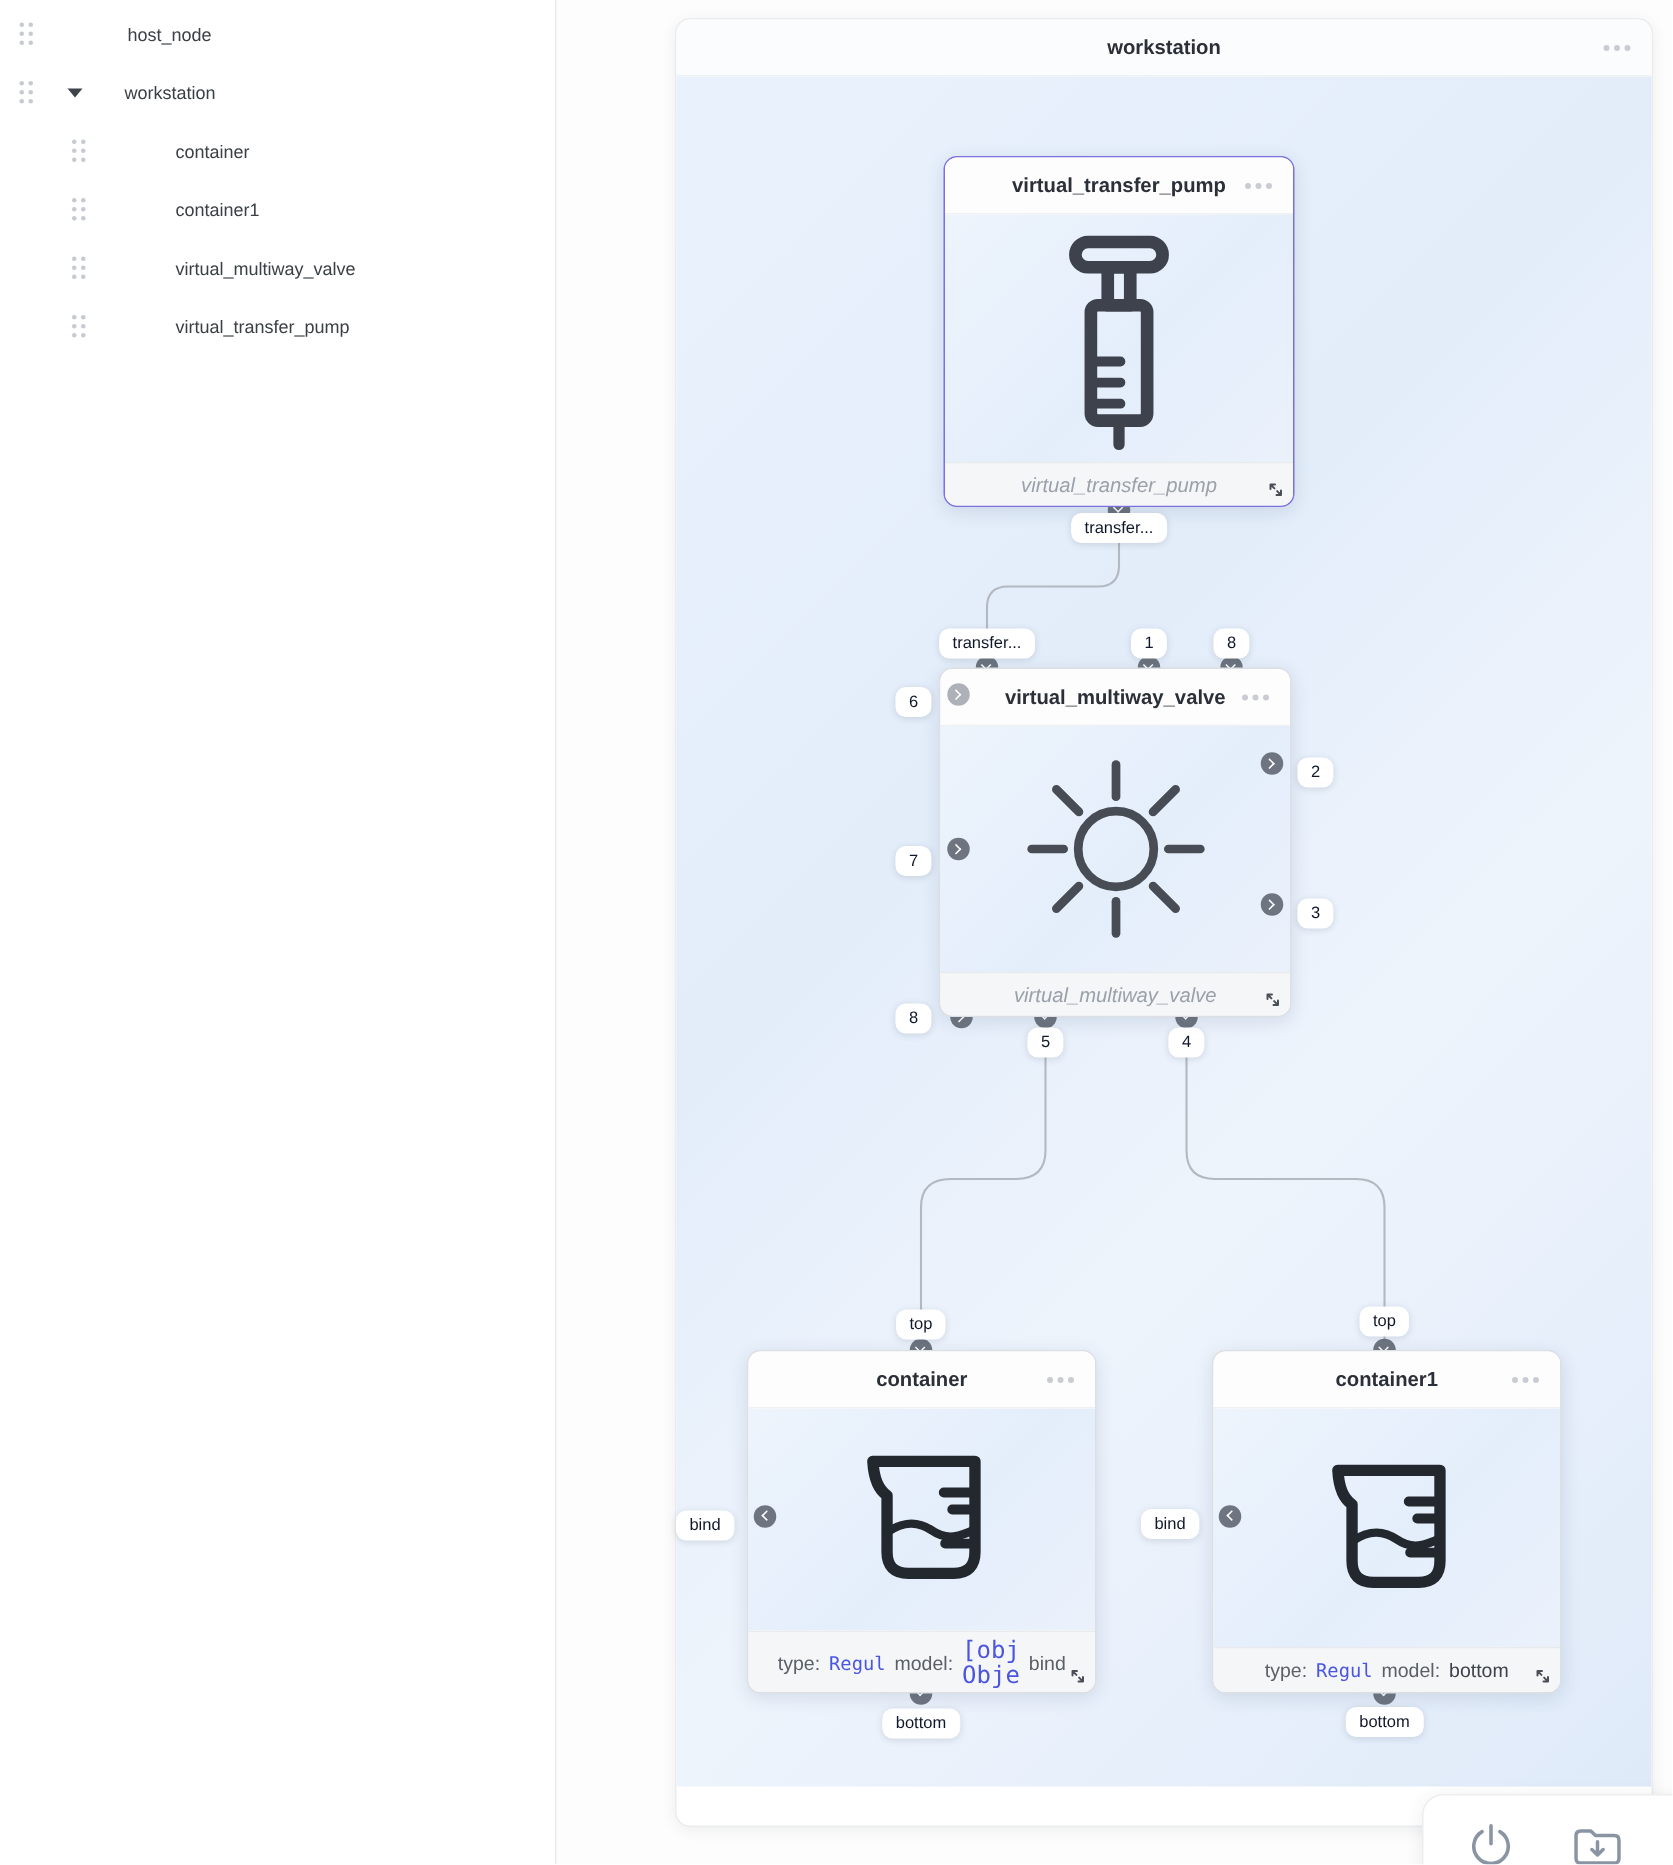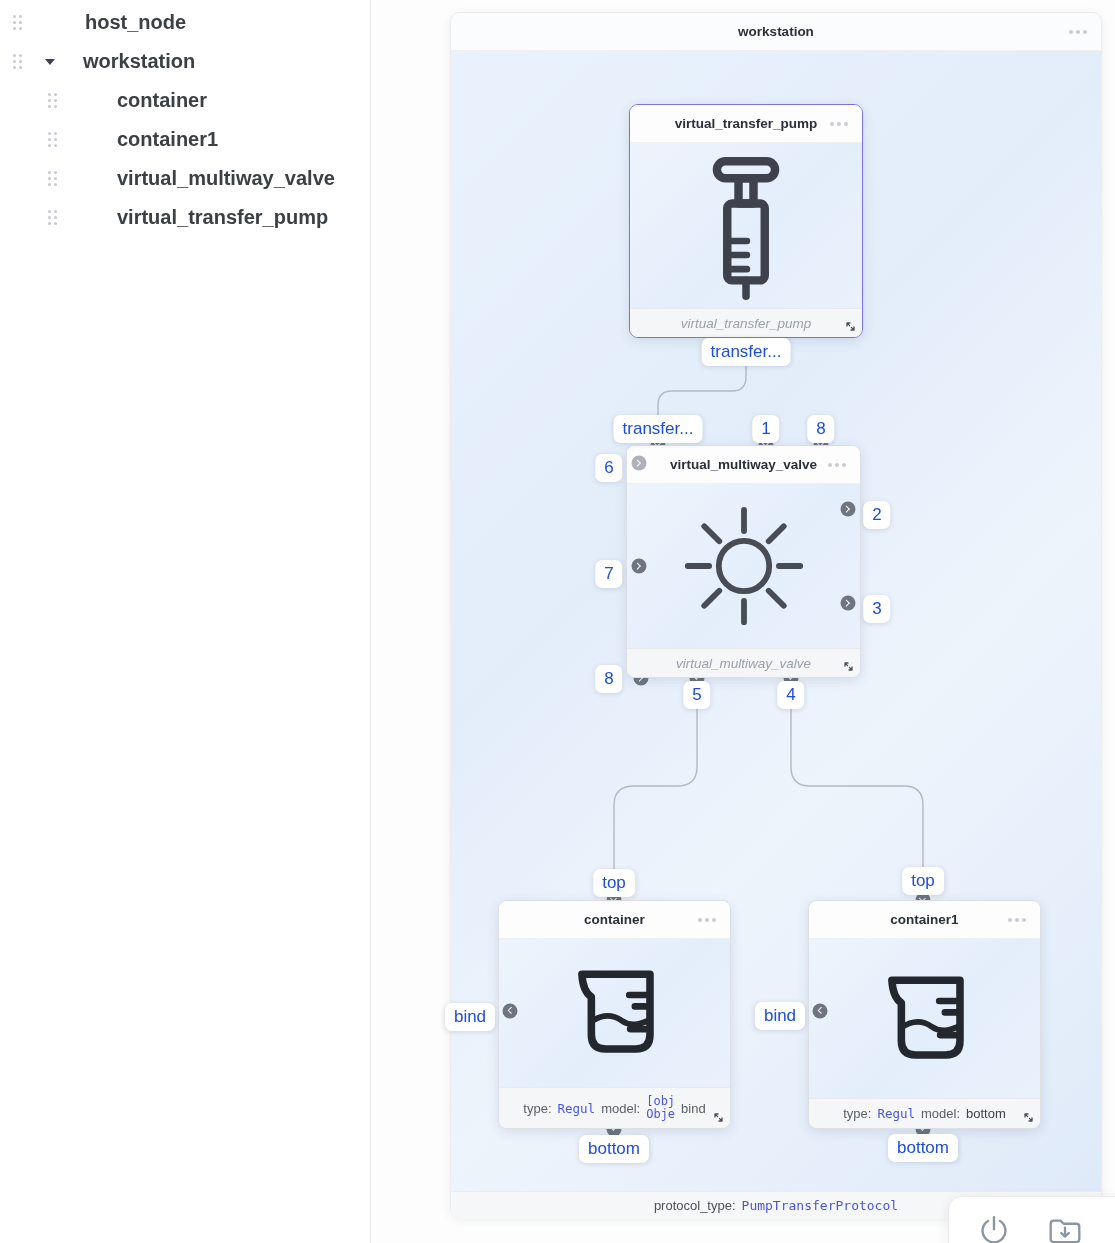--- a/index.html
+++ b/index.html
@@ -3,21 +3,21 @@
 <meta charset="utf-8">
 <style>
   * { margin:0; padding:0; box-sizing:border-box; }
   html,body { width:1115px; height:1243px; }
   body { font-family:"Liberation Sans", sans-serif; background:#fff; overflow:hidden; }
   #app { position:relative; width:1115px; height:1243px; overflow:hidden; background:#fdfdfd; }
 
   
   .sidebar { position:absolute; left:0; top:0; width:371px; height:1243px; background:#fff; border-right:1px solid #e9e9eb; }
   .tree-row { position:relative; height:39px; display:flex; align-items:center; cursor:pointer; }
-  .tree-row .label { font-size:20px; color:#3b4045;font-weight:bold; }
+  .tree-row .label { font-size:12px; color:#3b4045; }
   .drag-handle { display:grid; grid-template-columns:repeat(2,3px); grid-template-rows:repeat(3,3px); gap:3px; }
   .drag-handle i { width:3px; height:3px; border-radius:50%; background:#c6cad2; }
   .caret-down { width:0; height:0; border-left:5px solid transparent; border-right:5px solid transparent; border-top:6px solid #3f444b; }
   .row-root .drag-handle { margin-left:13px; }
   .row-root .label { margin-left:63px; }
   .row-ws .drag-handle { margin-left:13px; }
   .row-ws .caret-down { margin-left:23px; }
   .row-ws .label { margin-left:28px; }
   .row-child .drag-handle { margin-left:48px; }
   .row-child .label { margin-left:60px; }
@@ -39,33 +39,33 @@
   
   .node { position:absolute; display:flex; flex-direction:column; background:#fff; border:1px solid #dcdfe4; border-radius:9px; box-shadow:0 3px 12px rgba(60,80,110,.14); z-index:2; }
   .node.selected { border:1.6px solid #7b70dd; }
   .node-header { position:relative; height:38px; flex:0 0 auto; background:#fdfdfe; border-bottom:1px solid #eef0f2; border-radius:8px 8px 0 0; display:flex; align-items:center; justify-content:center; }
   .node-title { font-size:13.5px; font-weight:700; color:#2a2f38; }
   .node-body { flex:1 1 auto; display:flex; align-items:center; justify-content:center; background:linear-gradient(135deg,#edf4fc 0%,#e4eefb 55%,#eaf1fb 100%); }
   .node-footer { position:relative; flex:0 0 auto; background:#f5f6f7; border-top:1px solid #e9eaec; border-radius:0 0 8px 8px; display:flex; align-items:center; justify-content:center; font-size:13.5px; }
   .node-footer.label-only { height:29px; font-style:italic; color:#9aa1ab; }
   .fields { height:41px; gap:6px; font-size:13px; color:#596068; white-space:nowrap; overflow:hidden; }
   .fields .code { font-size:12.5px; }
-  .fields .two-line { line-height:1.08; font-size:12px; text-align:right; }
+  .fields .two-line { line-height:1.08; font-size:16px; text-align:right; }
   .resize-handle { position:absolute; right:5px; bottom:4px; cursor:nwse-resize; }
 
   
   .pdot { position:absolute; width:15px; height:15px; border-radius:50%; background:#6e7580; transform:translate(-50%,-50%); display:flex; align-items:center; justify-content:center; }
   .pdot.under { z-index:1; }
   .pdot.over { z-index:3; }
   .pdot.faded { opacity:.55; }
   .chev { width:4.5px; height:4.5px; border-right:1.6px solid #fff; border-top:1.6px solid #fff; }
   .chev.right { transform:rotate(45deg) translate(-1px,1px); }
   .chev.left { transform:rotate(-135deg) translate(-1px,1px); }
   .chev.down { transform:rotate(135deg) translate(-1px,1px); }
-  .pill { position:absolute; transform:translate(-50%,-50%); background:#fff; border-radius:7px; padding:4px 9px; font-size:17px; color:#1d4ed8; box-shadow:0 1px 5px rgba(50,60,80,.16); z-index:4; white-space:nowrap; }
+  .pill { position:absolute; transform:translate(-50%,-50%); background:#fff; border-radius:7px; padding:4px 9px; font-size:11px; color:#0f172a; box-shadow:0 1px 5px rgba(50,60,80,.16); z-index:4; white-space:nowrap; }
 
   
   .float-toolbar { position:absolute; left:948px; top:1196px; width:250px; height:80px; background:#fff; border:1px solid #ededee; border-radius:14px; box-shadow:0 2px 12px rgba(40,50,70,.09); display:flex; align-items:flex-start; padding:16px 0 0 28px; gap:36px; z-index:5; }
   .tool-btn { cursor:pointer; }
 
   svg.icon { display:block; }
 </style>
 </head>
 <body>
 
@@ -356,24 +356,20 @@
           <span class="chev left"></span>
         </span>
       <span class="pill" style="left:329px; top:965px;">bind</span>
       <span class="pdot under" style="left:472px; top:1078px;">
           <span class="chev down"></span>
         </span>
       <span class="pill" style="left:472px; top:1097px;">bottom</span>
 
     </div>
 
-    <div class="panel-footer">
-      <span>protocol_type:</span>
-      <span class="code">PumpTransferProtocol</span>
-    </div>
   </div>
 
   <div class="float-toolbar">
     <span class="tool-btn">
       <svg class="icon" width="34" height="34" viewBox="0 0 40 40">
         <g fill="none" stroke="#8a95a3" stroke-width="2.8" stroke-linecap="round">
           <path d="M13 9.5 A 13.5 13.5 0 1 0 27 9.5"></path>
           <path d="M20 5 V 19"></path>
         </g>
       </svg>

